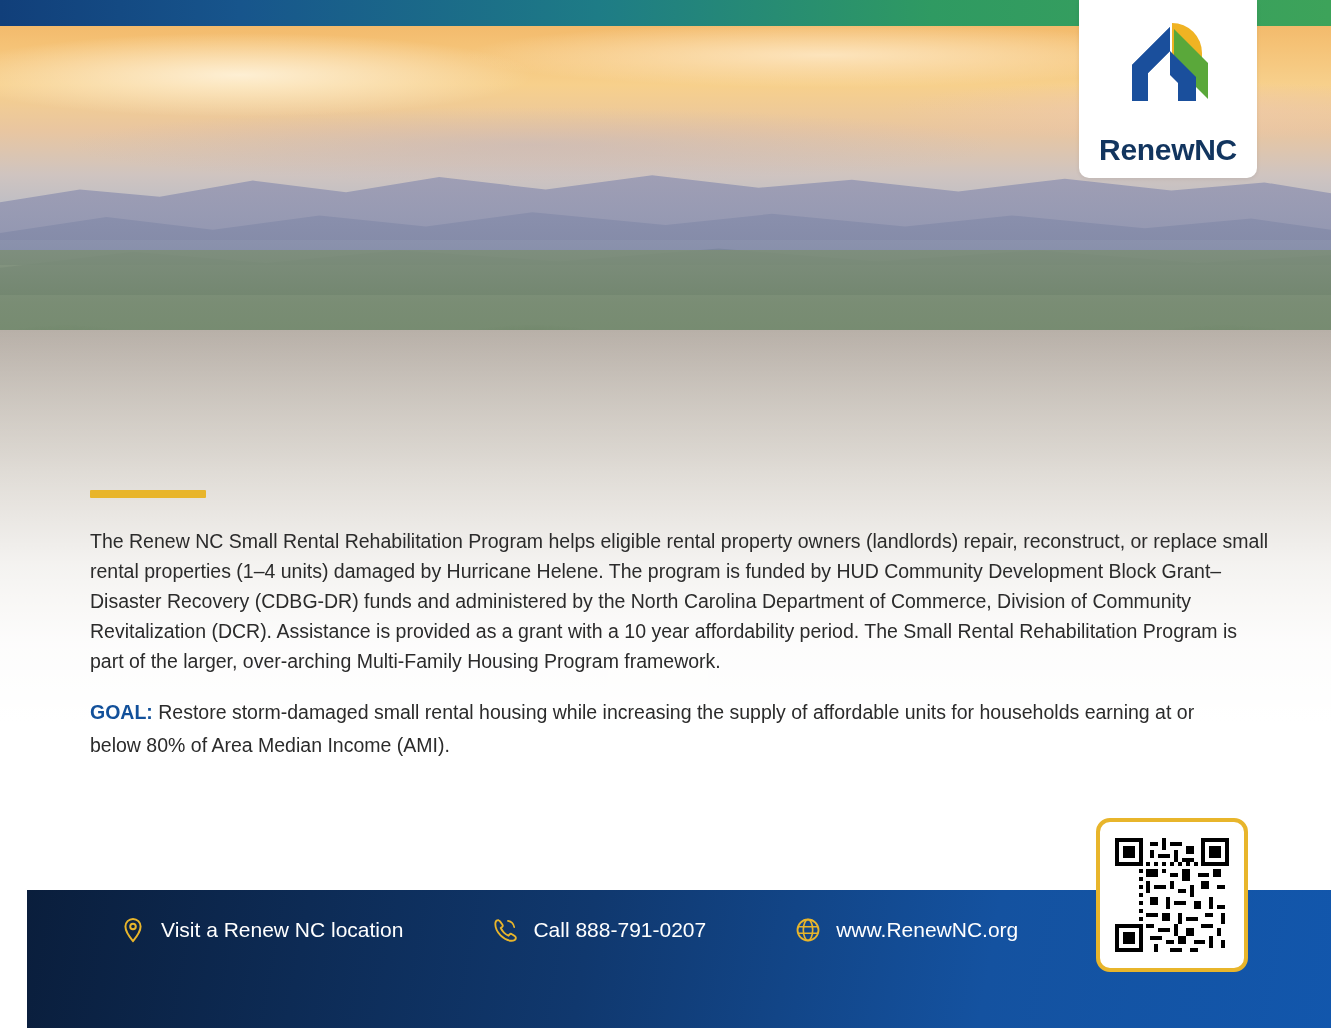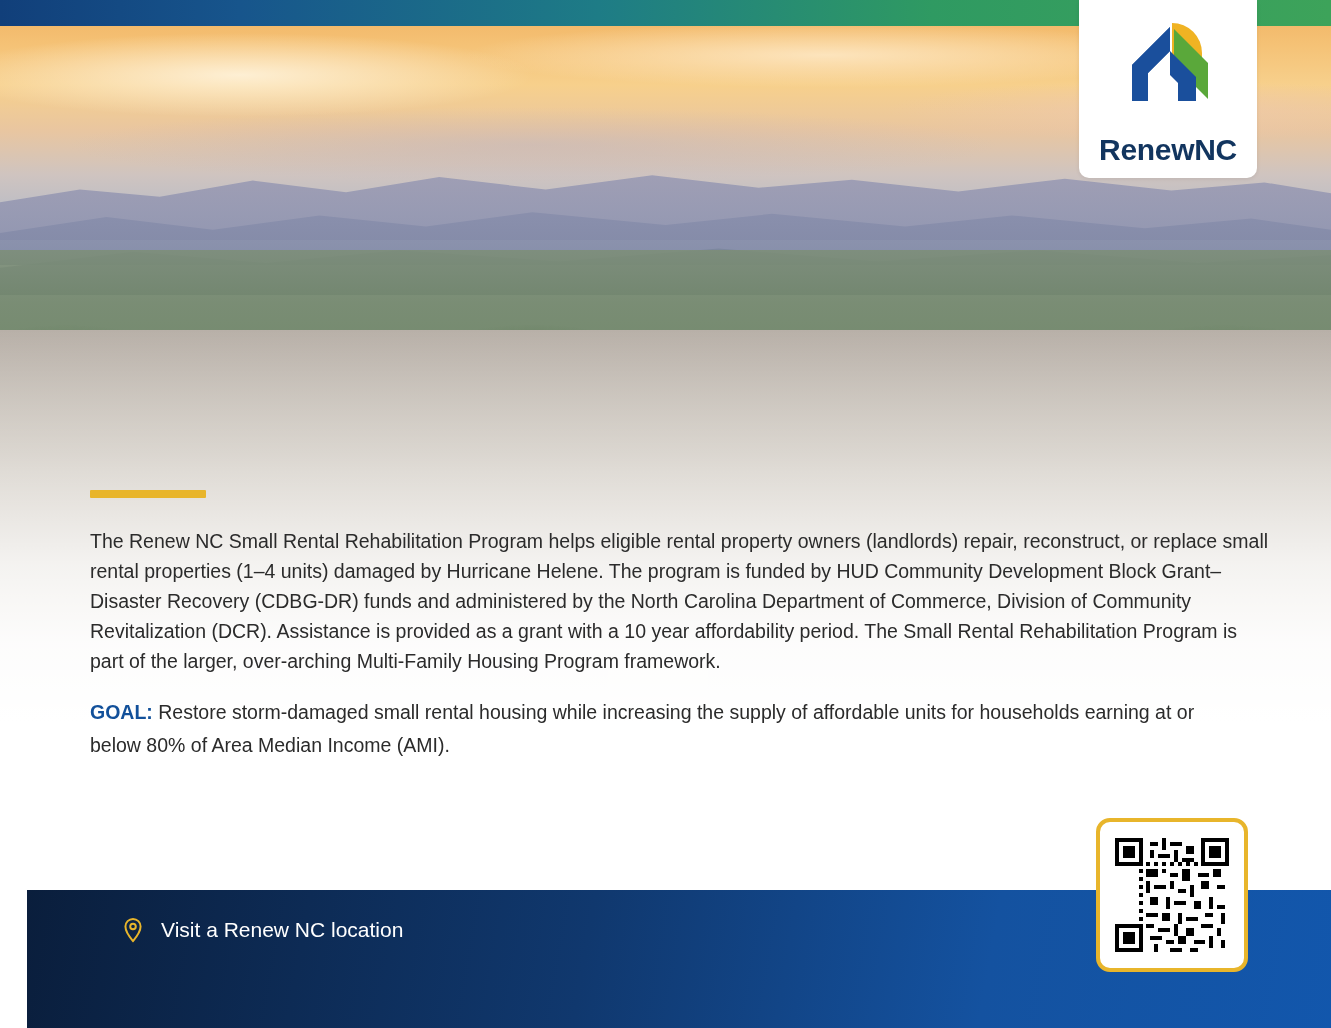--- a/index.html
+++ b/index.html
@@ -389,20 +389,35 @@
       <div class="f-item">
         <svg class="f-icon" viewBox="0 0 24 24">
           <path d="M12 2.5c-3.6 0-6.5 2.9-6.5 6.5 0 4.8 6.5 12.5 6.5 12.5s6.5-7.7 6.5-12.5c0-3.6-2.9-6.5-6.5-6.5z" fill="none" stroke="#e8b52b" stroke-width="1.7"></path>
           <circle cx="12" cy="9" r="2.4" fill="none" stroke="#e8b52b" stroke-width="1.7"></circle>
         </svg>
         <span>Visit a Renew NC location</span>
       </div>
 
       <div class="gap-sep"></div>
 
+      <div class="f-item">
+        <svg class="f-icon" viewBox="0 0 24 24">
+          <path d="M6.2 3.5c-1.1 0-2.2 1-2.4 2.3-.5 4.2 2 8.3 4.4 10.8 2.5 2.5 6.6 5 10.8 4.5 1.3-.2 2.3-1.3 2.3-2.4 0-.6-.3-1-1-1.5l-2.3-1.6c-.8-.6-1.6-.4-2.2.3l-.8 1c-1.5-.7-2.7-1.5-3.9-2.7-1.2-1.2-2-2.4-2.7-3.9l1-.8c.7-.6.9-1.4.3-2.2L7.9 4.8c-.5-.7-.9-1-1.5-1z" fill="none" stroke="#e8b52b" stroke-width="1.6"></path>
+          <path d="M14.5 4.2c2.8.5 4.9 2.6 5.4 5.4" fill="none" stroke="#e8b52b" stroke-width="1.4" stroke-linecap="round"></path>
+        </svg>
+        <span>Call 888-791-0207</span>
+      </div>
 
       <div class="gap-sep"></div>
 
+      <div class="f-item">
+        <svg class="f-icon" viewBox="0 0 24 24">
+          <circle cx="12" cy="12" r="9" fill="none" stroke="#e8b52b" stroke-width="1.6"></circle>
+          <ellipse cx="12" cy="12" rx="4" ry="9" fill="none" stroke="#e8b52b" stroke-width="1.4"></ellipse>
+          <path d="M3.3 9.2h17.4M3.3 14.8h17.4" fill="none" stroke="#e8b52b" stroke-width="1.4"></path>
+        </svg>
+        <span>www.RenewNC.org</span>
+      </div>
 
     </div>
   </div>
 
 </div>
 
 </body></html>

